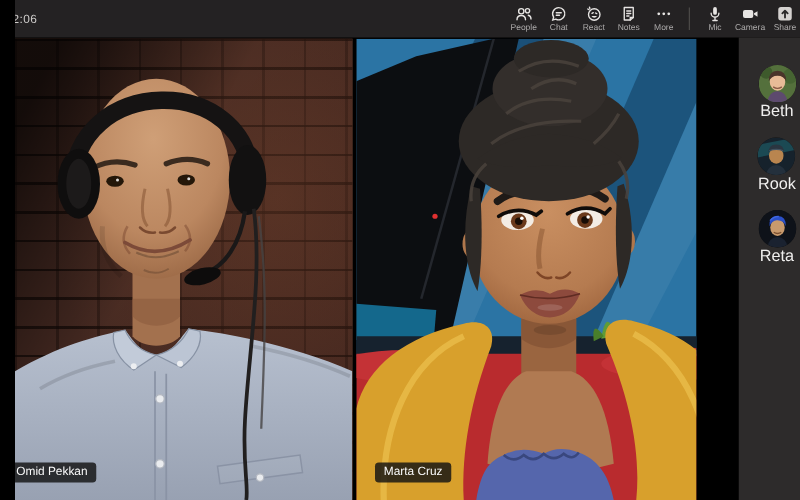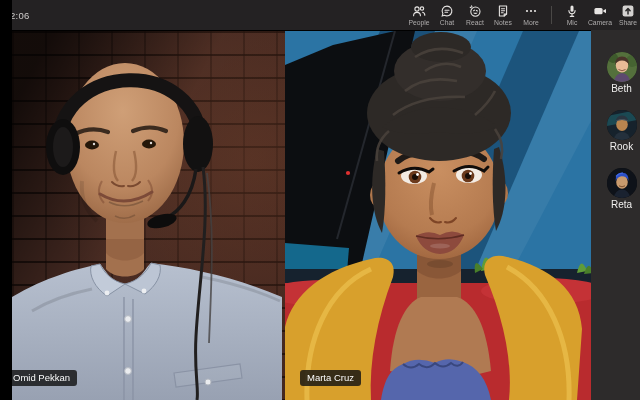--- a/index.html
+++ b/index.html
@@ -14,43 +14,43 @@
   .tb-btn{width:28px;height:30px;background:none;border:none;padding:0;margin:0;cursor:pointer;
           display:flex;flex-direction:column;align-items:center;justify-content:center;gap:1px;}
   .tb-icon{height:14px;display:flex;align-items:center;justify-content:center;}
   .tb-icon svg{display:block;}
   .tb-label{font-size:6.8px;color:#adabab;line-height:7px;white-space:nowrap;}
   .tb-divider{width:1px;height:18px;background:#4a4846;margin:0 6px;}
   .leave-sliver{position:absolute;right:0;top:6px;width:3px;height:19px;border:none;padding:0;
                 background:var(--leave_red,#6b1d1d);border-radius:2px 0 0 2px;cursor:pointer;}
 
   
-  .tile{position:absolute;top:31px;height:369px;overflow:hidden;padding-left:41px;}
+  .tile{position:absolute;top:31px;height:369px;overflow:hidden;}
   .tile-left{left:0;width:270px;
     background-color:#6b4034;
     background-image:
       linear-gradient(118deg, rgba(0,0,0,.82) 8%, rgba(0,0,0,.35) 42%, rgba(20,8,5,.45) 100%),
       radial-gradient(ellipse at 78% 35%, rgba(175,100,66,.45), rgba(0,0,0,0) 62%),
       repeating-linear-gradient(180deg, rgba(28,14,10,.75) 0 2px, rgba(0,0,0,0) 2px 23px),
       repeating-linear-gradient(90deg, rgba(28,14,10,.4) 0 2px, rgba(0,0,0,0) 2px 33px);}
-  .tile-right{left:273px;width:306px;background:#0b0d12;}
+  .tile-right{left:273px;width:272px;background:#0b0d12;}
   .tile svg.scene{position:absolute;left:0;top:0;}
 
   .nametag{position:absolute;bottom:14px;background:var(--tag_bg,rgba(18,18,18,.82));color:#fafafa;
            font-size:9.5px;line-height:11px;padding:2px 7px 3px;border-radius:3px;white-space:nowrap;}
   .nametag.cut{left:-6px;border-top-left-radius:0;border-bottom-left-radius:0;}
   .nametag.marta{left:15px;}
 
   
   .rail{position:absolute;left:579px;top:30px;width:61px;height:370px;background:var(--sidebar_bg,#2d2b2b);
         display:flex;flex-direction:column;align-items:center;padding-top:22px;gap:16px;box-sizing:border-box;}
   .participant{display:flex;flex-direction:column;align-items:center;gap:2px;cursor:pointer;}
   .p-avatar{width:30px;height:30px;border-radius:50%;overflow:hidden;background:#111;}
   .p-avatar svg{display:block;}
-  .p-name{font-size:10px;color:#f0efee;line-height:10px;}
+  .p-name{font-size:13px;color:#f0efee;line-height:10px;}
 </style>
 </head>
 <body>
 
 <div id="app">
 
   <div class="topbar">
     <span class="timer">2:06</span>
 
     <div class="toolbar">

